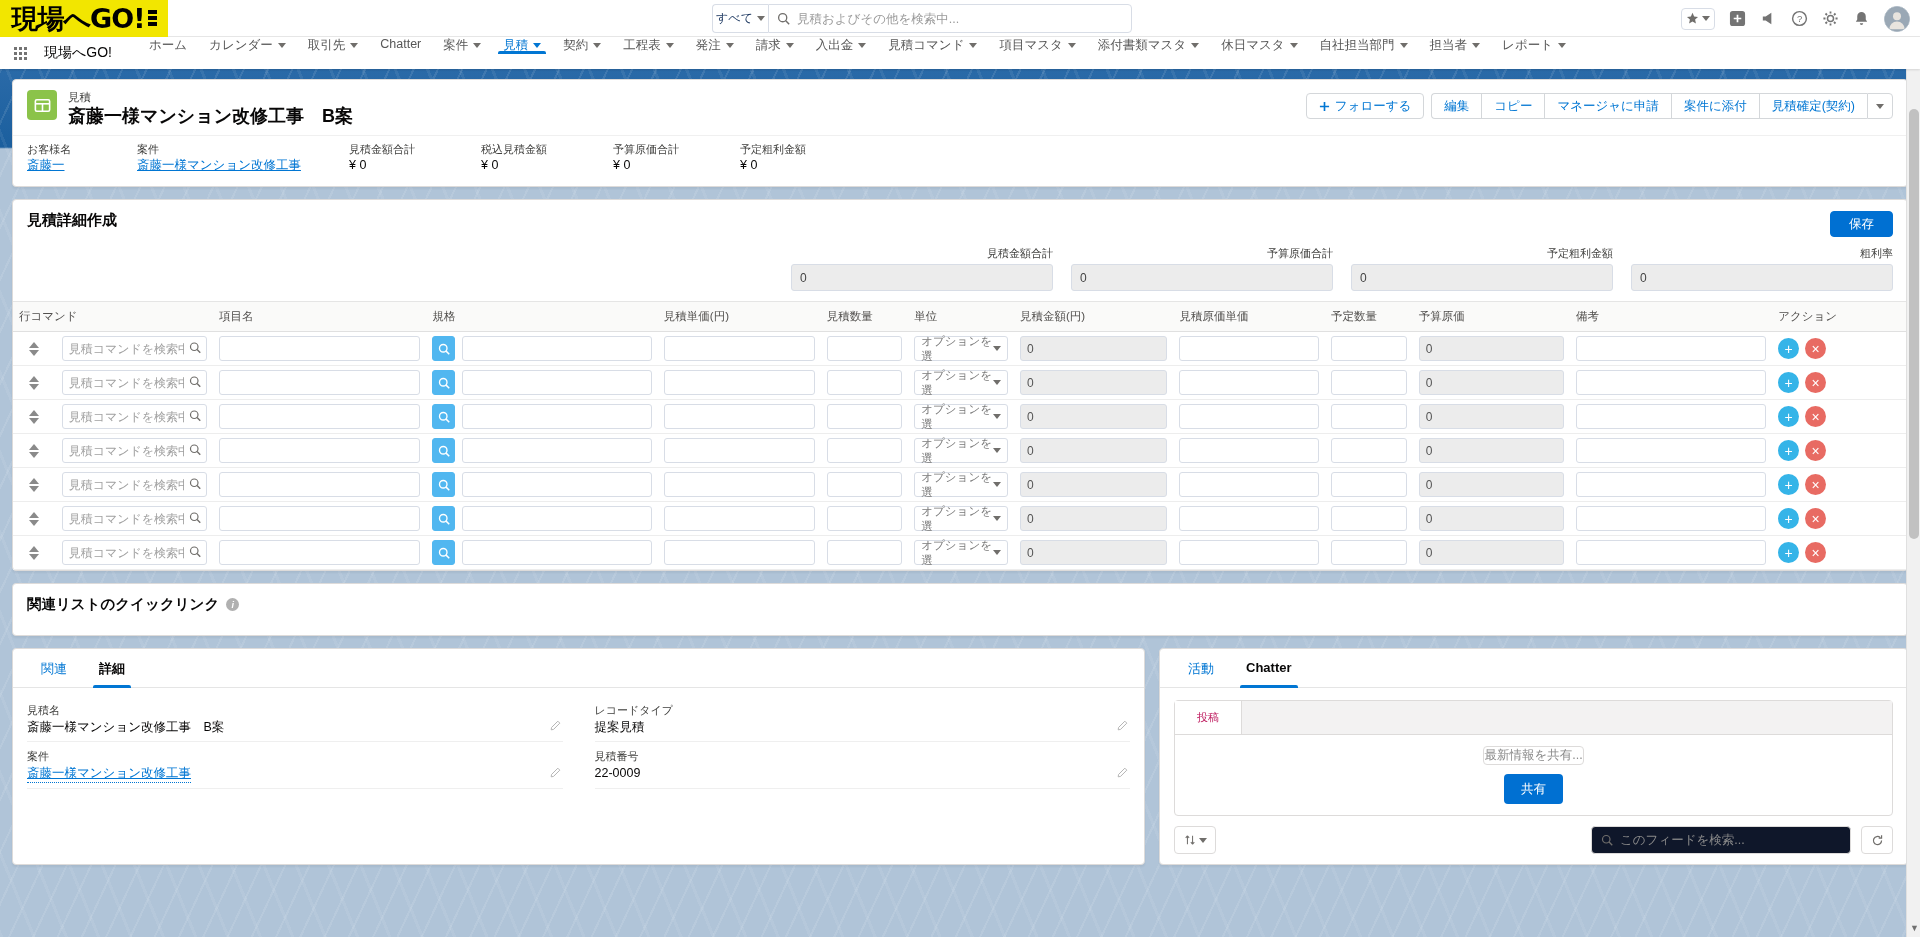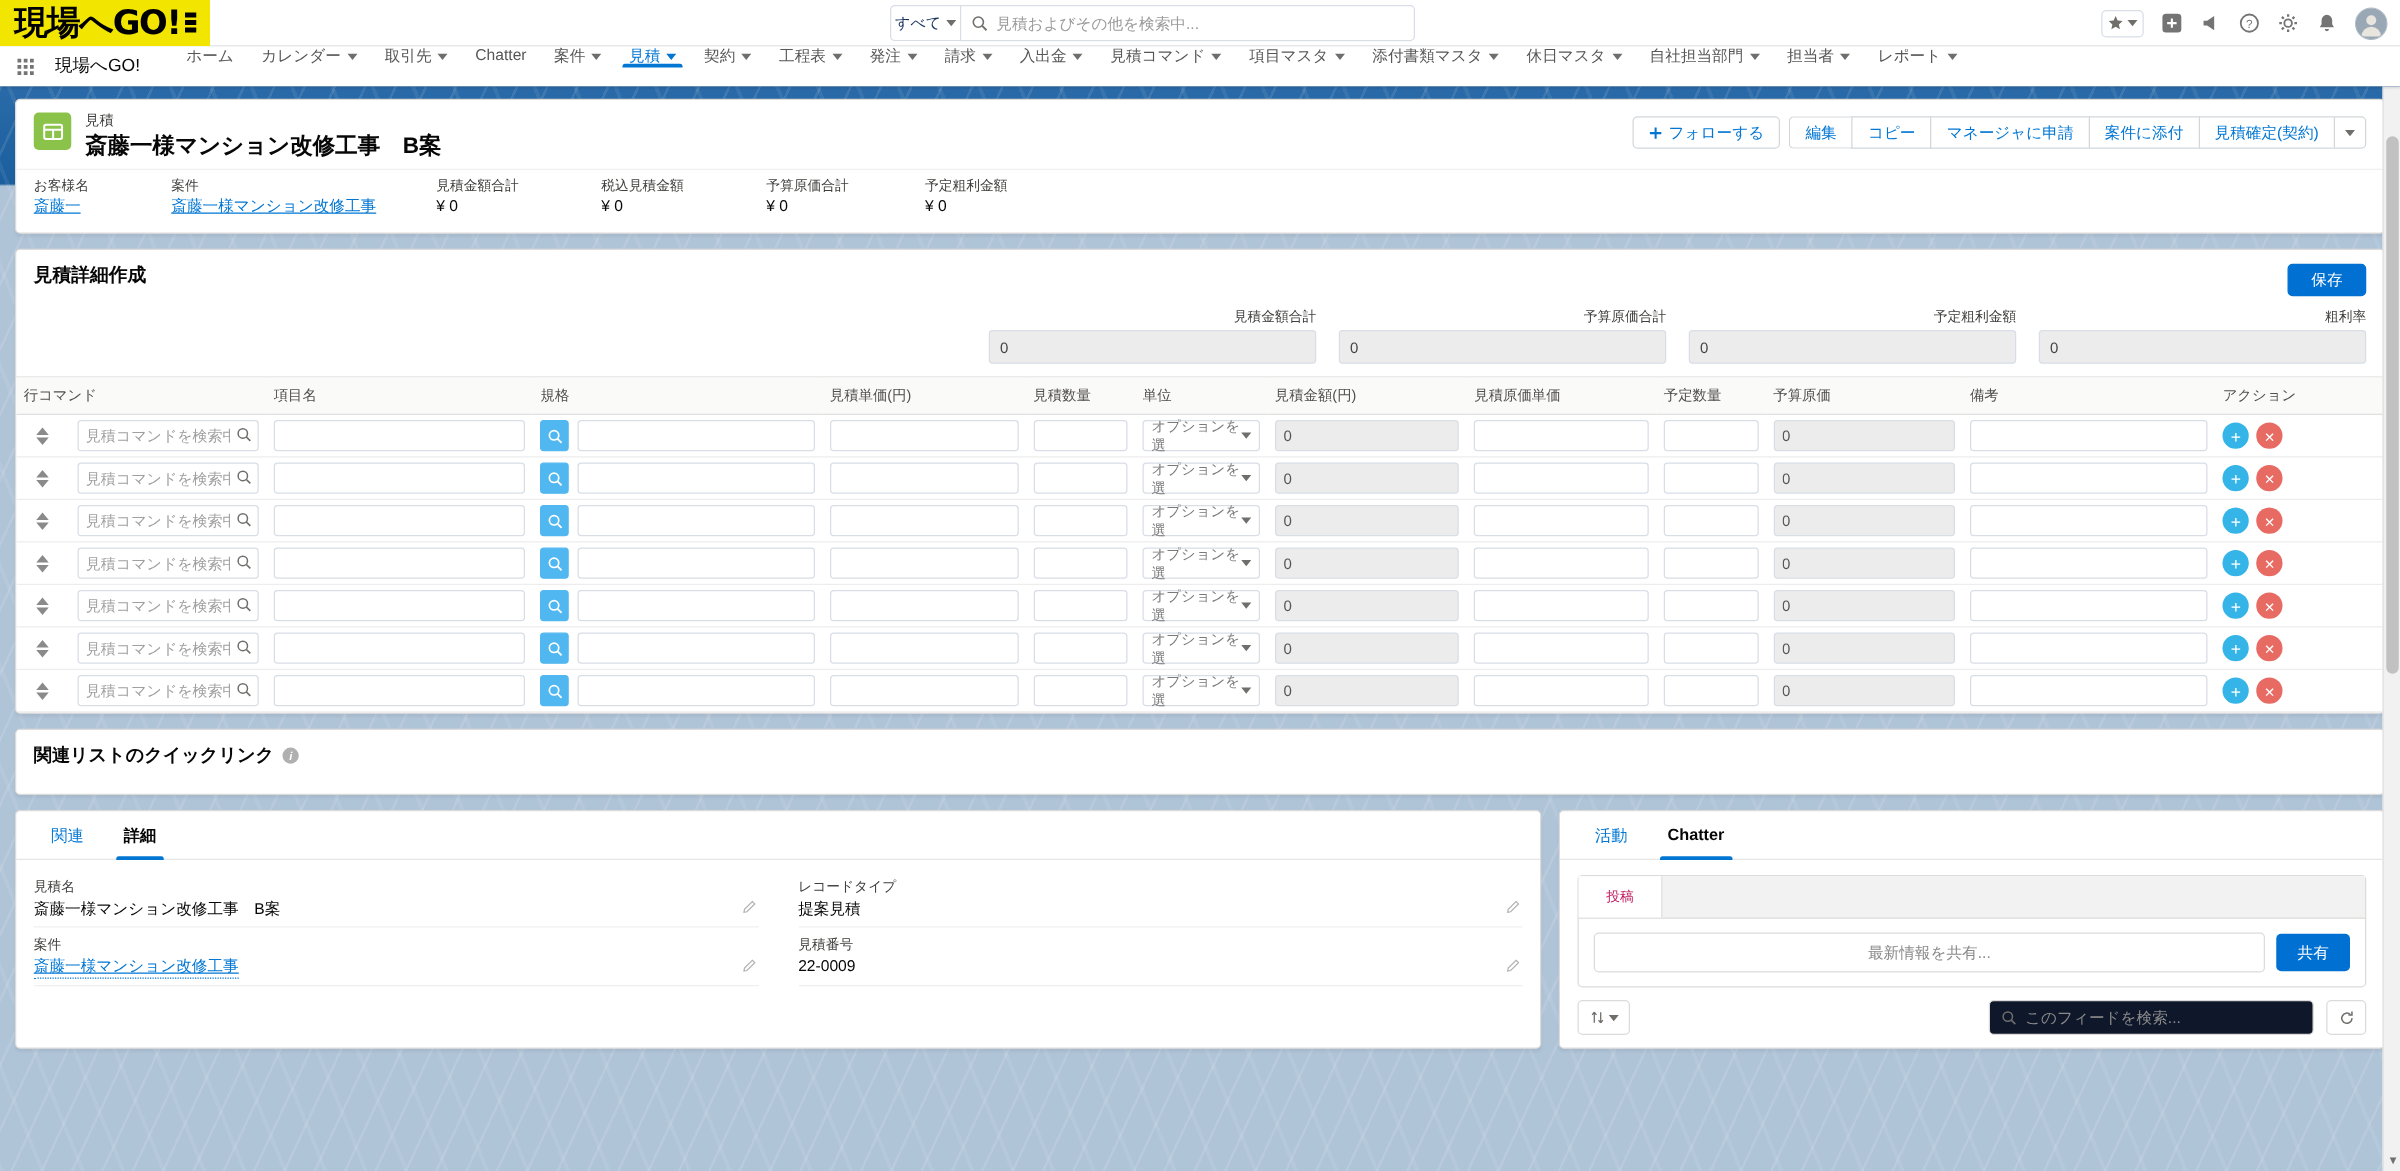--- a/index.html
+++ b/index.html
@@ -212,21 +212,21 @@
     font-weight: bold; font-style: italic;
   }
   .ql-links { display: flex; gap: 30px; }
   .ql-link { display: flex; align-items: center; gap: 6px; font-size: 12.5px; }
   .ql-link a { color: #0176d3; text-decoration: underline; cursor: pointer; }
   .ql-ic { width: 14px; height: 14px; border-radius: 2px; display: flex;
            align-items: center; justify-content: center; color: #fff; font-size: 9px; }
 
   
   .bottom { display: flex; gap: 14px; }
-  .bcol-left { width: 1221px; }
+  .bcol-left { width: 1133px; }
   .bcol-right { flex: 1; }
   .tabs { display: flex; gap: 4px; padding: 0 14px; border-bottom: 1px solid #e5e5e5; }
   .tab {
     padding: 11px 14px 9px 14px; font-size: 13px; color: #0176d3; cursor: pointer;
     position: relative; white-space: nowrap;
   }
   .tab.active { color: #080707; font-weight: bold; }
   .tab.active::after {
     content: ""; position: absolute; left: 8px; right: 8px; bottom: -1px; height: 3px;
     background: #0176d3; border-radius: 2px 2px 0 0;
@@ -246,21 +246,21 @@
                     border-bottom: 1px dotted #0176d3; display: inline-block; }
   .pencil { position: absolute; right: 2px; bottom: 7px; color: #b0b0b0; cursor: pointer; }
 
   .chatter-body { padding: 0 14px 10px 14px; }
   .composer { border: 1px solid #dddbda; border-radius: 4px; margin-top: 12px; }
   .composer-tabs { display: flex; background: #f3f2f2; border-bottom: 1px solid #dddbda; }
   .composer-tab {
     padding: 9px 22px; font-size: 11px; color: #be185d; background: #fff;
     border-right: 1px solid #dddbda; cursor: pointer;
   }
-  .composer-row { display: flex; align-items: center; gap: 9px; padding: 11px 12px; }
+  .composer-row { display: flex; align-items: center; gap: 9px; padding: 11px 12px; flex-direction: column; }
   .composer-input {
     flex: 1; height: 32px; border: 1px solid #dddbda; border-radius: 4px;
     display: flex; align-items: center; justify-content: center;
     font-size: 12.5px; color: #8a8a8a;
   }
   .btn-share {
     background: #0070d2; color: #fff; border: none; border-radius: 4px; height: 30px;
     padding: 0 17px; font-size: 12.5px; font-family: inherit; cursor: pointer;
   }
   .feed-row { display: flex; align-items: center; gap: 10px; padding: 10px 0 0 0; }

